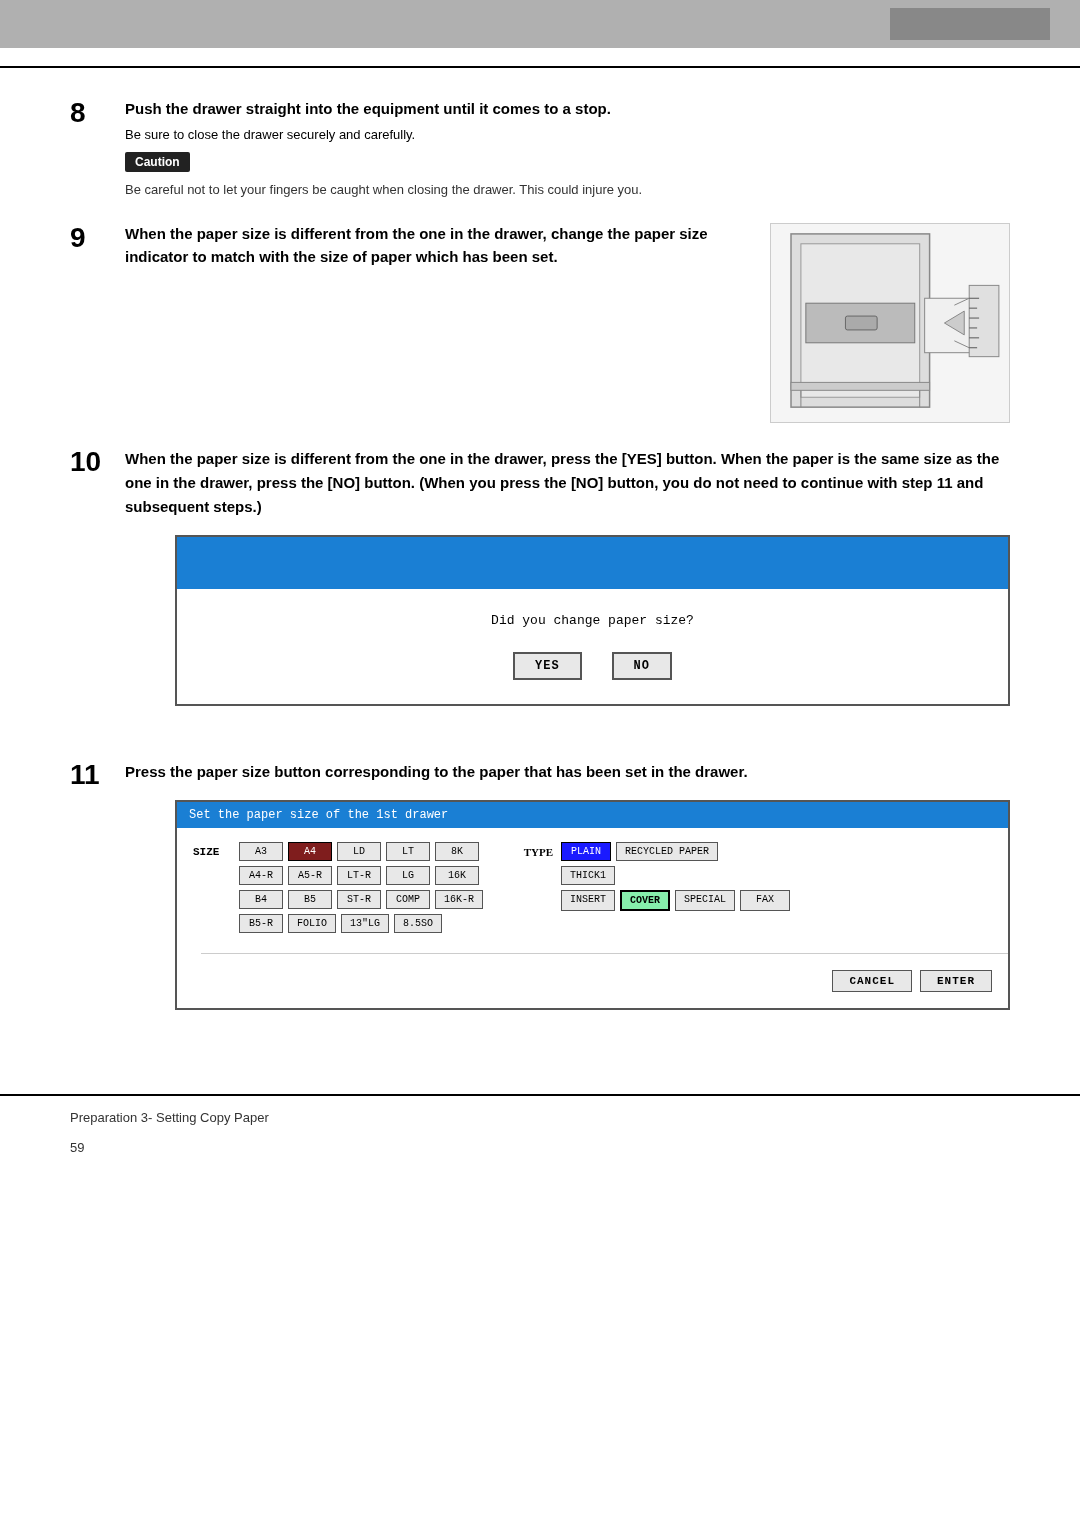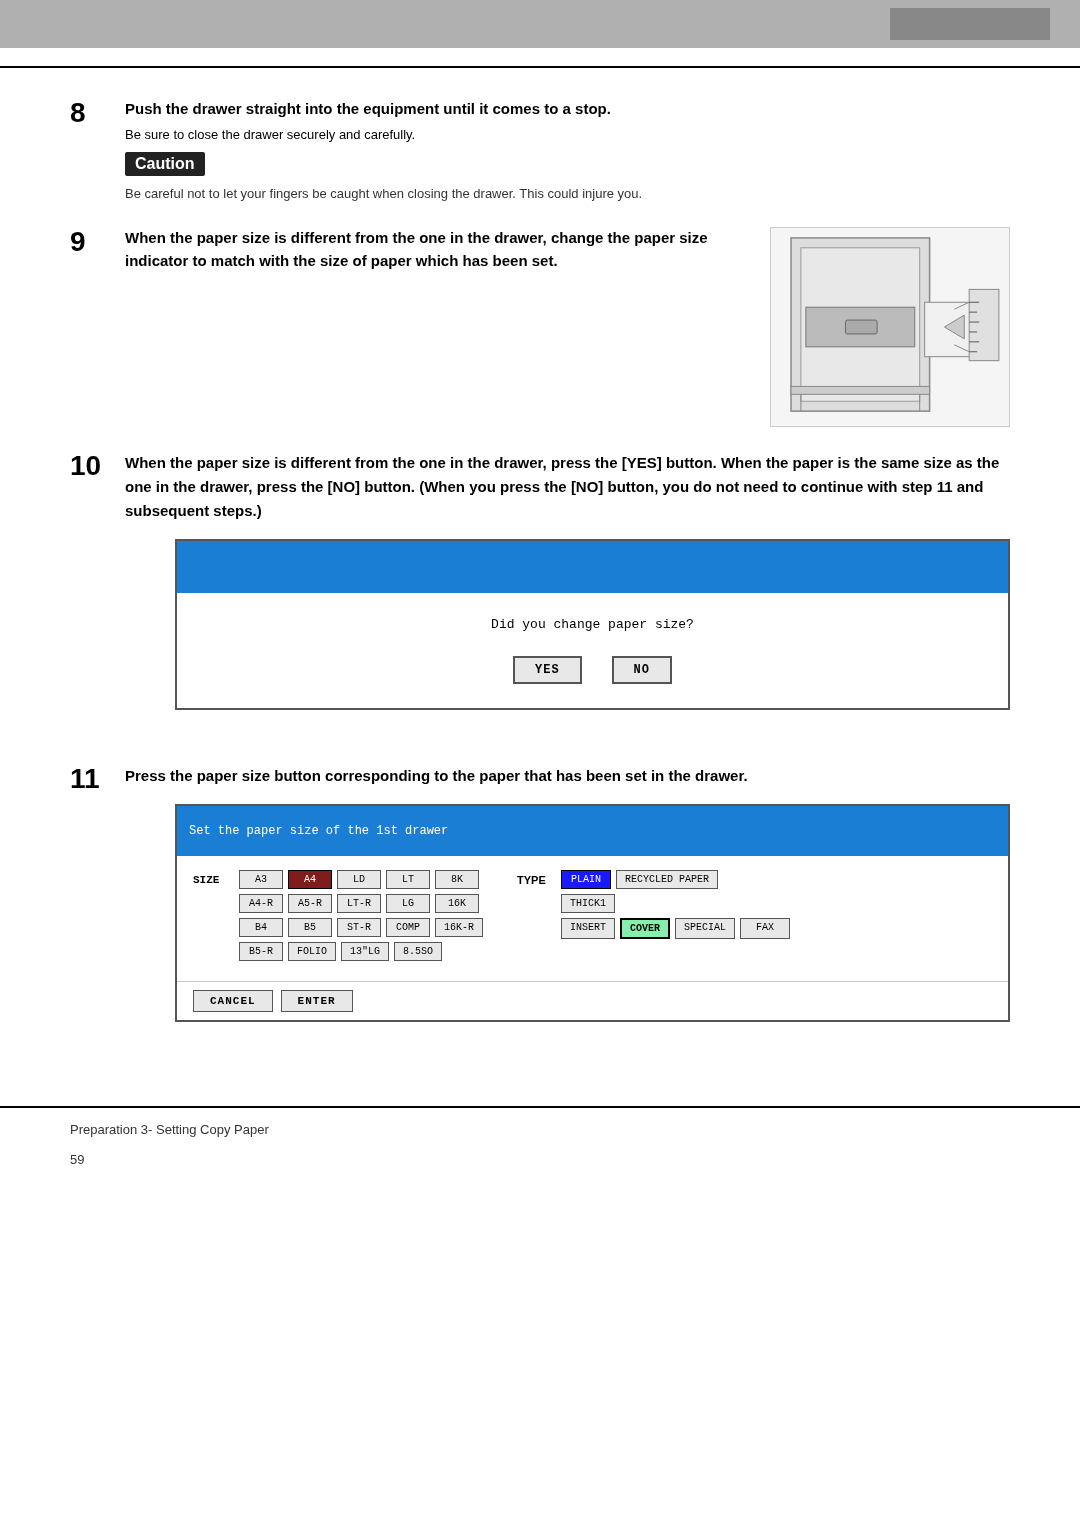--- a/index.html
+++ b/index.html
@@ -62,21 +62,21 @@
       font-size: 13px;
       color: #000000;
       margin-bottom: 10px;
     }
 
     
     .caution-box {
       display: inline-block;
       background: #222;
       color: #fff;
-      font-size: 16px;
+      font-size: 12px;
       font-weight: bold;
       padding: 3px 10px;
       border-radius: 2px;
       margin-bottom: 8px;
     }
 
     .caution-text {
       font-size: 13px;
       color: #333;
       line-height: 1.5;
@@ -173,21 +173,21 @@
       border: 2px solid #555;
       margin-left: 50px;
       background: #fff;
     }
 
     .paper-panel-header {
       background: #1a7fd4;
       color: #fff;
       font-family: 'Courier New', monospace;
       font-size: 12px;
-      padding: 18px 12px;
+      padding: 6px 12px;
     }
 
     .paper-panel-body {
       padding: 14px 16px;
     }
 
     .paper-panel-row {
       display: flex;
       align-items: flex-start;
       gap: 10px;
@@ -196,25 +196,26 @@
 
     .size-label {
       font-family: 'Courier New', monospace;
       font-size: 11px;
       font-weight: bold;
       min-width: 36px;
       padding-top: 4px;
     }
 
     .type-label {
-      font-family: Liberation Sans, sans-serif;
+      font-family: Liberation Serif, serif;
       font-size: 11px;
       font-weight: bold;
       min-width: 36px;
       padding-top: 4px;
+      text-align: right;
     }
 
     .size-buttons {
       display: flex;
       flex-direction: column;
       gap: 5px;
     }
 
     .size-row {
       display: flex;
@@ -268,23 +269,25 @@
     }
 
     .type-btn.highlight {
       background: #86efac;
       border: 2px solid #000;
       font-weight: bold;
     }
 
     .paper-panel-footer {
       display: flex;
+      justify-content: flex-end;
       gap: 8px;
-      padding: 8px 16px;
+      padding: 16px 16px;
       border-top: 1px solid #ccc;
+      margin-left: 24px;
     }
 
     .footer-btn {
       border: 1.5px solid #555;
       background: #e8e8e8;
       font-family: 'Courier New', monospace;
       font-size: 11px;
       font-weight: bold;
       padding: 4px 16px;
       letter-spacing: 1px;

